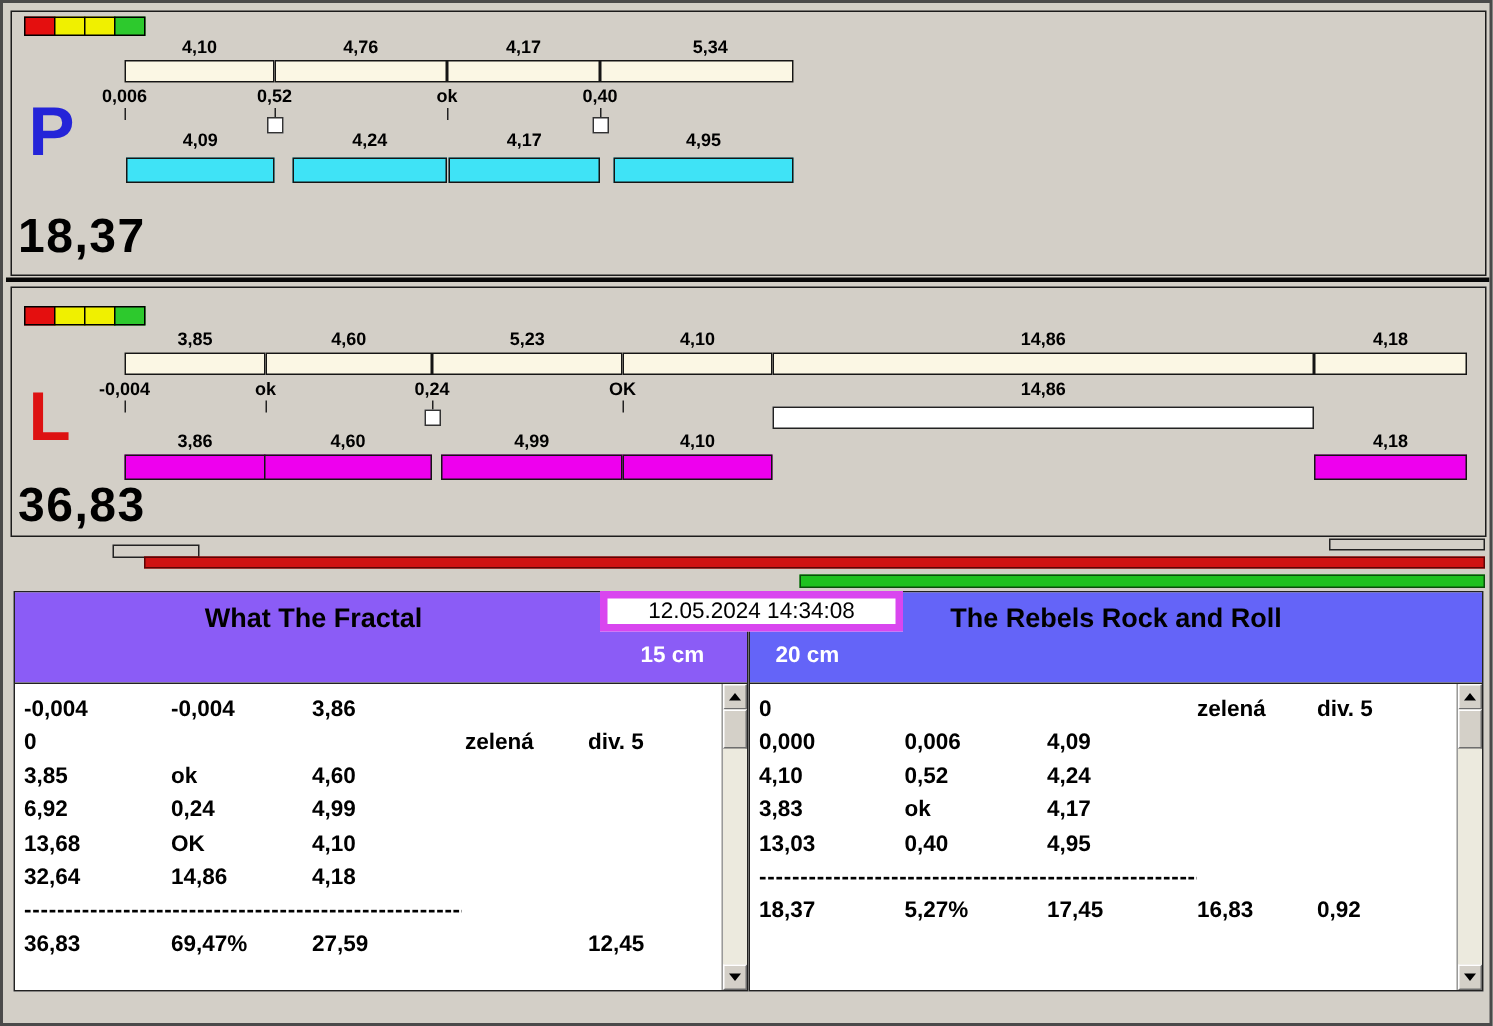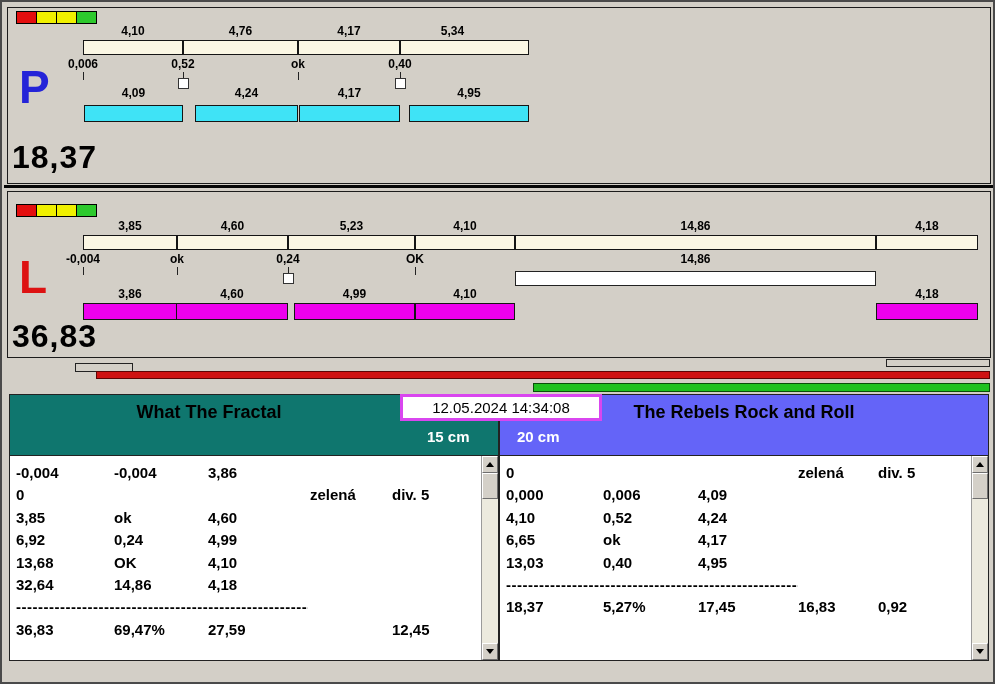--- a/index.html
+++ b/index.html
@@ -65,21 +65,21 @@
 
   
   .scrollbar { position:absolute; right:0; top:0; bottom:0; width:17px; background:#eceade; border-left:1px solid #9a9a9a; }
   .sb-btn { width:16px; height:17px; background:#d4d0c8; border:1px solid; border-color:#fff #6e6e6e #6e6e6e #fff; display:flex; align-items:center; justify-content:center; }
   .sb-btn.down { position:absolute; bottom:0; }
   .sb-thumb { width:16px; height:26px; background:#d4d0c8; border:1px solid; border-color:#fff #6e6e6e #6e6e6e #fff; }
   .arr { width:0; height:0; border-left:4px solid transparent; border-right:4px solid transparent; }
   .arr.up { border-bottom:5px solid #000; }
   .arr.down { border-top:5px solid #000; }
 
-  .date-box { position:absolute; left:398px; top:392px; width:202px; height:27px; background:#fff; border:3px solid #d946ef;
+  .date-box { position:absolute; left:398px; top:392px; width:202px; height:27px; background:#fff; border:5px solid #d946ef;
               z-index:10; display:flex; align-items:center; justify-content:center; font-size:15px; color:#000; }
 </style>
 </head>
 <body>
 
 <div class="window">
 
   <div class="panel" id="panel-p">
     <div class="indicators" id="ind-p">
         <div class="ind-box" style="background: rgb(228, 15, 15);"></div>
@@ -88,21 +88,21 @@
         <div class="ind-box" style="background: rgb(45, 201, 45);"></div>
       </div>
     <div class="letter" id="letter-p" style="color: rgb(36, 36, 216);">P</div>
     <div class="total" id="total-p">18,37</div>
   <div class="lbl" style="left: 75px; top: 17px; width: 100px;">4,10</div>
       <div class="cream-seg" style="left: 75px; top: 32px; width: 100px; background: rgb(251, 247, 228);"></div>
       <div class="lbl" style="left: 175px; top: 17px; width: 115px;">4,76</div>
       <div class="cream-seg" style="left: 175px; top: 32px; width: 115px; background: rgb(251, 247, 228);"></div>
       <div class="lbl" style="left: 290px; top: 17px; width: 102px;">4,17</div>
       <div class="cream-seg" style="left: 290px; top: 32px; width: 102px; background: rgb(251, 247, 228);"></div>
-      <div class="lbl" style="left: 380px; top: 17px; width: 129px;">5,34</div>
+      <div class="lbl" style="left: 401px; top: 17px; width: 129px;">5,34</div>
       <div class="cream-seg" style="left: 392px; top: 32px; width: 129px; background: rgb(251, 247, 228);"></div>
       <div class="lbl" style="left: 41px; top: 50px; width: 68px;">0,006</div>
       <div class="tick" style="left: 75px; top: 64px;"></div>
       <div class="lbl" style="left: 141px; top: 50px; width: 68px;">0,52</div>
       <div class="tick" style="left: 175px; top: 64px;"></div>
       <div class="cbx" style="left: 170px; top: 70px;"></div>
       <div class="lbl" style="left: 256px; top: 50px; width: 68px;">ok</div>
       <div class="tick" style="left: 290px; top: 64px;"></div>
       <div class="lbl" style="left: 358px; top: 50px; width: 68px;">0,40</div>
       <div class="tick" style="left: 392px; top: 64px;"></div>
@@ -162,21 +162,21 @@
       <div class="lbl" style="left: 868px; top: 96px; width: 102px;">4,18</div>
       <div class="color-bar" style="left: 868px; top: 111px; width: 102px; background: rgb(238, 0, 238);"></div>
     </div>
 
   <div class="track-outline" id="track-left"></div>
   <div id="prog-red" style="background: rgb(207, 18, 18);"></div>
   <div class="track-outline" id="track-right"></div>
   <div id="prog-green" style="background: rgb(31, 193, 31);"></div>
 
   <div class="team-panel" id="team-left">
-    <div class="team-header" id="left-header" style="background: #0f766e;">
+    <div class="team-header" id="left-header" style="background: #8b5cf6;">
       <div class="team-title left-title">What The Fractal</div>
       <div class="team-dist left-dist">15 cm</div>
     </div>
     <div class="team-table">
       <div class="rows cols-left" id="left-rows">
           <div class="t-row">
             <span>-0,004</span>
             <span>-0,004</span>
             <span>3,86</span>
             <span></span>
@@ -260,21 +260,21 @@
             <span></span>
           </div>
           <div class="t-row">
             <span>4,10</span>
             <span>0,52</span>
             <span>4,24</span>
             <span></span>
             <span></span>
           </div>
           <div class="t-row">
-            <span>6,65</span>
+            <span>3,83</span>
             <span>ok</span>
             <span>4,17</span>
             <span></span>
             <span></span>
           </div>
           <div class="t-row">
             <span>13,03</span>
             <span>0,40</span>
             <span>4,95</span>
             <span></span>

